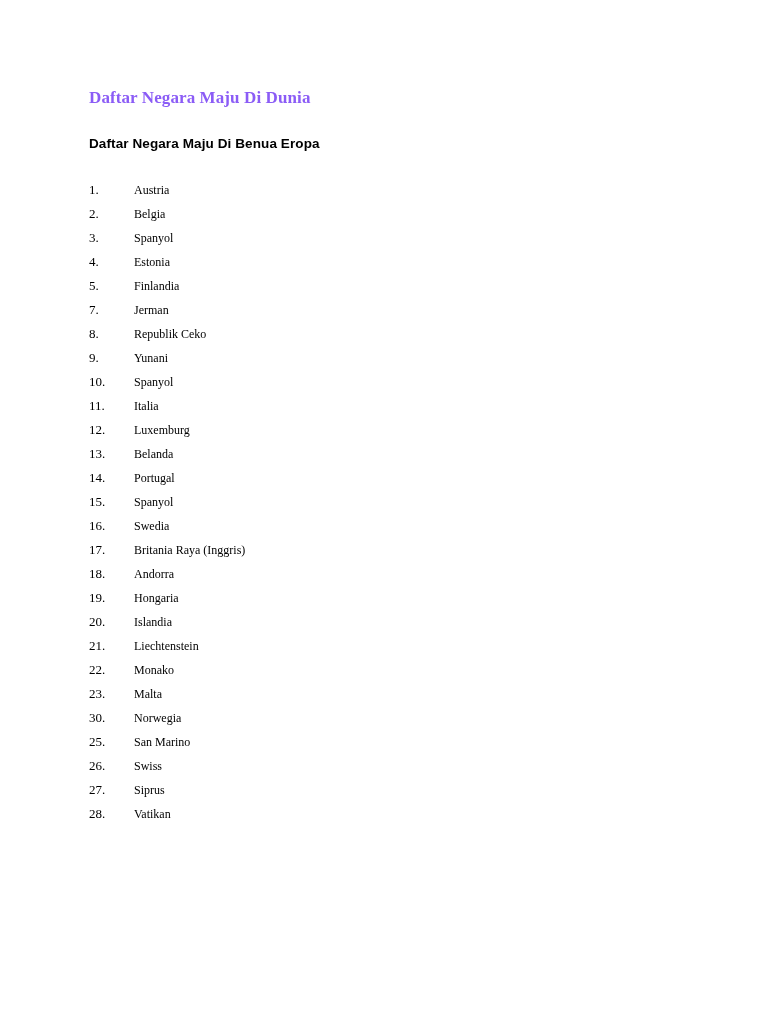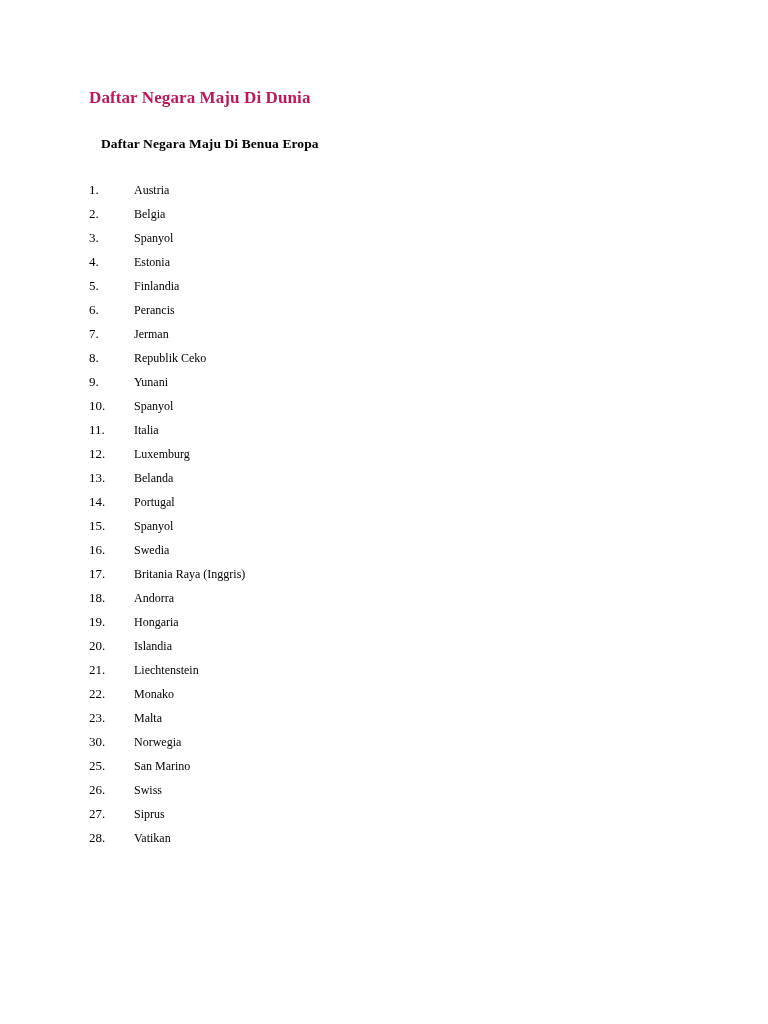--- a/index.html
+++ b/index.html
@@ -38,30 +38,30 @@
   }
 
   .doc-title {
     font-family: "Liberation Serif", "DejaVu Serif", serif;
     font-size: 17px;
     font-weight: bold;
     line-height: 20px;
     letter-spacing: 0.1px;
     margin: 0;
     padding: 0;
-    color: #be185d;
+    color: #8b5cf6;
   }
 
   .doc-subtitle {
-    font-family: Liberation Serif, serif;
+    font-family: Liberation Sans, sans-serif;
     font-size: 13.5px;
     font-weight: bold;
     line-height: 17px;
     letter-spacing: 0.1px;
-    margin: 12px;
+    margin: 0;
     padding: 0;
     color: #000000;
     margin-top: 27px;
   }
 
   .country-list {
     list-style: none;
     margin: 0;
     padding: 0;
     margin-top: 25px;
@@ -105,21 +105,20 @@
 
     <h2 class="doc-subtitle">Daftar Negara Maju Di Benua Eropa</h2>
 
     <ol class="country-list">
 
     <li><span class="item-number">1.</span><span class="item-label">Austria</span></li>
         <li><span class="item-number">2.</span><span class="item-label">Belgia</span></li>
         <li><span class="item-number">3.</span><span class="item-label">Spanyol</span></li>
         <li><span class="item-number">4.</span><span class="item-label">Estonia</span></li>
         <li><span class="item-number">5.</span><span class="item-label">Finlandia</span></li>
-        <li><span class="item-number">6.</span><span class="item-label">Perancis</span></li>
         <li><span class="item-number">7.</span><span class="item-label">Jerman</span></li>
         <li><span class="item-number">8.</span><span class="item-label">Republik Ceko</span></li>
         <li><span class="item-number">9.</span><span class="item-label">Yunani</span></li>
         <li><span class="item-number">10.</span><span class="item-label">Spanyol</span></li>
         <li><span class="item-number">11.</span><span class="item-label">Italia</span></li>
         <li><span class="item-number">12.</span><span class="item-label">Luxemburg</span></li>
         <li><span class="item-number">13.</span><span class="item-label">Belanda</span></li>
         <li><span class="item-number">14.</span><span class="item-label">Portugal</span></li>
         <li><span class="item-number">15.</span><span class="item-label">Spanyol</span></li>
         <li><span class="item-number">16.</span><span class="item-label">Swedia</span></li>

